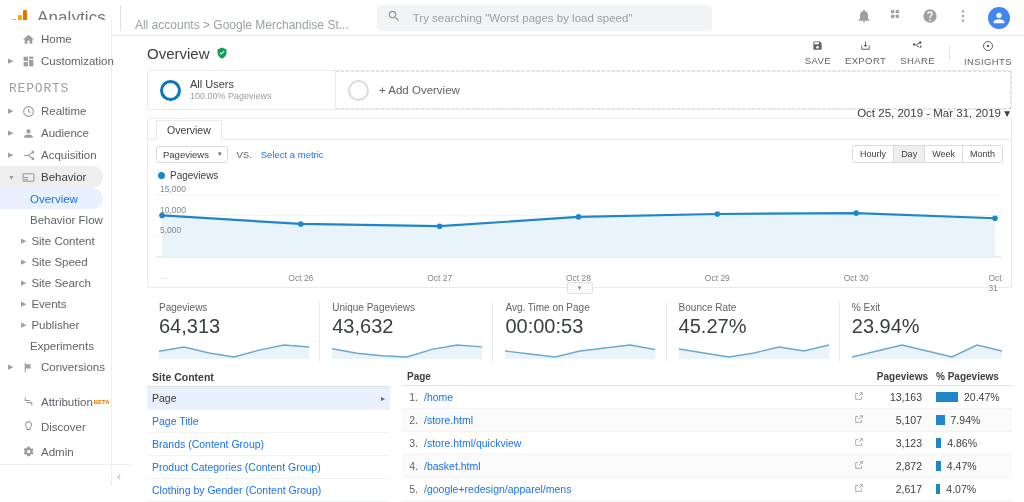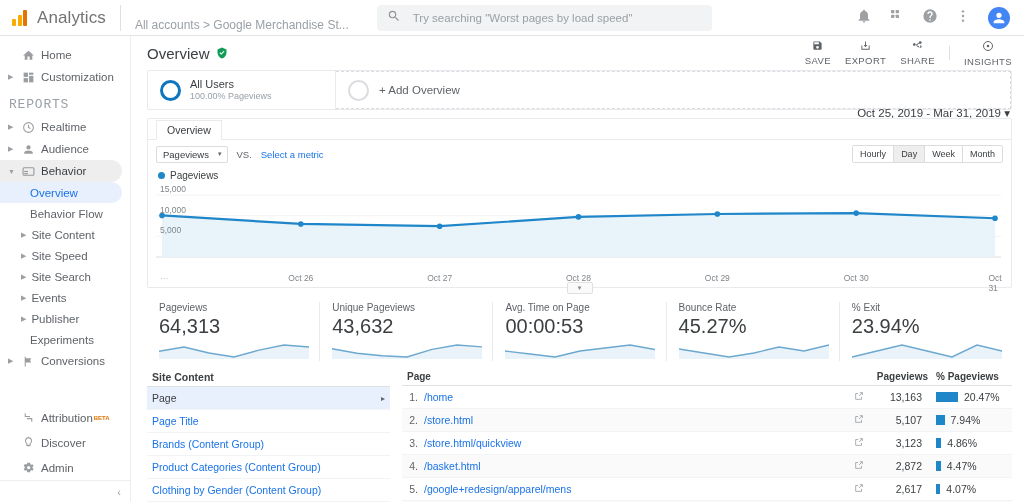--- a/index.html
+++ b/index.html
@@ -35,21 +35,21 @@
     border: 0; background: transparent; outline: none; width: 100%;
     font-family: "Liberation Sans", sans-serif; font-size: 11.5px; color: #5f6368;
   }
   .searchinput::placeholder { color: #9aa0a6; }
   .topright { margin-left: auto; display: flex; align-items: center; gap: 17px; padding-right: 14px; }
   .topright .ic { opacity: .6; cursor: pointer; }
   .avatar { width: 22px; height: 22px; border-radius: 50%; background: #4285f4; display: flex; align-items: center; justify-content: center; }
 
   
   .sidebar {
-    position: absolute; top: 36px; left: 0; width: 131px; height: 466px;
+    position: absolute; top: 20px; left: 0; width: 112px; height: 466px;
     background: #fff; border-right: 1px solid #eceff1;
   }
   .nav { padding-top: 8px; }
   .navitem {
     display: flex; align-items: center; height: 22px; position: relative;
     padding-left: 8px; cursor: pointer; color: #5f6368; font-size: 11.5px;
   }
   .navitem .arrow { width: 10px; font-size: 7px; color: #9aa0a6; flex: none; }
   .navitem .nic { width: 20px; flex: none; display: flex; justify-content: center; opacity: .62; }
   .navitem .lbl { margin-left: 3px; white-space: nowrap; }
@@ -223,20 +223,33 @@
       <span class="lbl">Realtime</span>
     </div>
     <div class="navitem">
       <span class="arrow">▶</span>
       <span class="nic">
           <svg width="13" height="13" viewBox="0 0 24 24">
             <path fill="#5f6368" d="M12 12a4 4 0 100-8 4 4 0 000 8zm0 2c-3.3 0-8 1.7-8 4v2h16v-2c0-2.3-4.7-4-8-4z"></path>
           </svg>
         </span>
       <span class="lbl">Audience</span>
+    </div>
+    <div class="navitem">
+      <span class="arrow">▶</span>
+      <span class="nic">
+          <svg width="13" height="13" viewBox="0 0 24 24">
+            <g fill="none" stroke="#5f6368" stroke-width="2">
+              <path d="M4 12h8M12 12l6-5M12 12l6 5"></path>
+              <circle cx="20" cy="6" r="1.6" fill="#5f6368"></circle>
+              <circle cx="20" cy="18" r="1.6" fill="#5f6368"></circle>
+            </g>
+          </svg>
+        </span>
+      <span class="lbl">Acquisition</span>
     </div>
 
     <div class="navitem sel">
       <span class="arrow">▼</span>
       <span class="nic">
           <svg width="13" height="13" viewBox="0 0 24 24">
             <g fill="#5f6368">
               <rect x="2" y="5" width="20" height="14" rx="2" fill="none" stroke="#5f6368" stroke-width="2"></rect>
               <rect x="4" y="11" width="7" height="2"></rect>
               <rect x="4" y="15" width="7" height="2"></rect>

